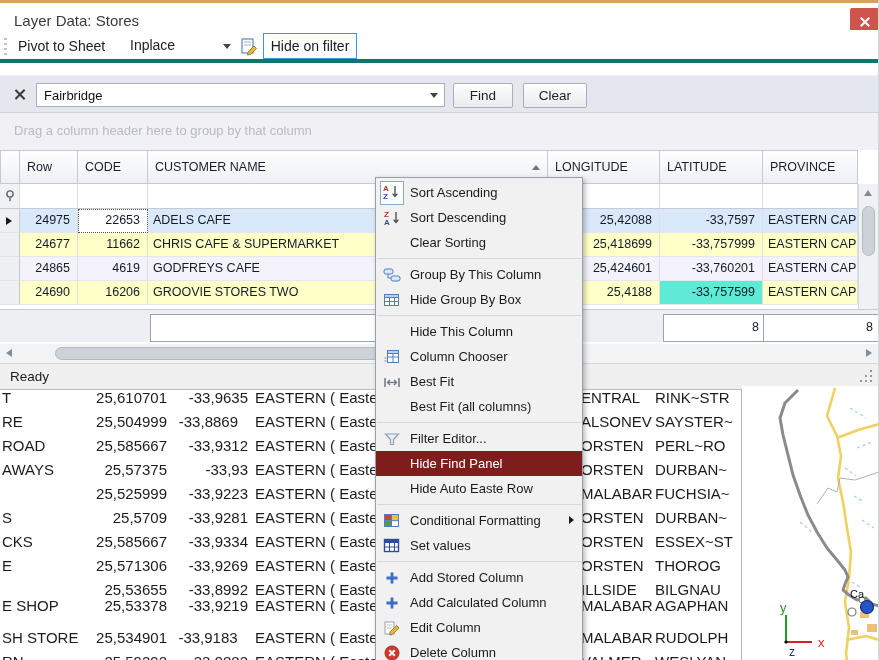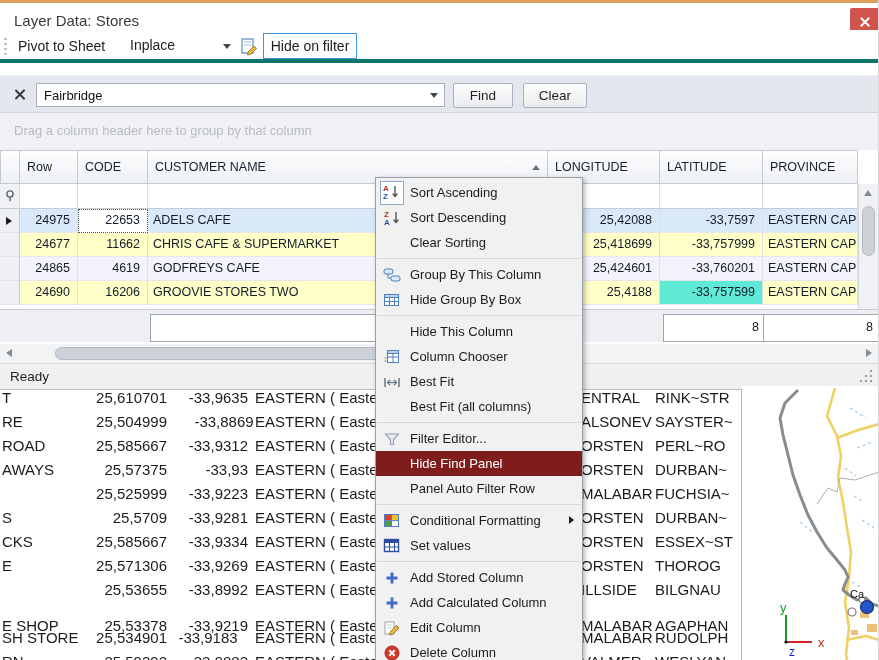--- a/index.html
+++ b/index.html
@@ -252,21 +252,21 @@
           <span class="bgc" style="left:2px;width:112px;text-align:left;">T</span>
           <span class="bgc" style="left:72px;width:95px;text-align:right;">25,610701</span>
           <span class="bgc" style="left:168px;width:80px;text-align:right;">-33,9635</span>
           <span class="bgc" style="left:255px;width:160px;text-align:left;">EASTERN ( Easte</span>
           <span class="bgc" style="left:581px;width:72px;text-align:left;">ENTRAL</span>
           <span class="bgc" style="left:655px;width:83px;text-align:left;">RINK~STR</span>
         </div>
         <div class="bgrow" style="top:20px;">
           <span class="bgc" style="left:2px;width:112px;text-align:left;">RE</span>
           <span class="bgc" style="left:72px;width:95px;text-align:right;">25,504999</span>
-          <span class="bgc" style="left:184px;width:80px;text-align:center;">-33,8869</span>
+          <span class="bgc" style="left:158px;width:80px;text-align:right;">-33,8869</span>
           <span class="bgc" style="left:255px;width:160px;text-align:left;">EASTERN ( Easte</span>
           <span class="bgc" style="left:581px;width:72px;text-align:left;">ALSONEV</span>
           <span class="bgc" style="left:655px;width:83px;text-align:left;">SAYSTER~</span>
         </div>
         <div class="bgrow" style="top:44px;">
           <span class="bgc" style="left:2px;width:112px;text-align:left;">ROAD</span>
           <span class="bgc" style="left:72px;width:95px;text-align:right;">25,585667</span>
           <span class="bgc" style="left:168px;width:80px;text-align:right;">-33,9312</span>
           <span class="bgc" style="left:255px;width:160px;text-align:left;">EASTERN ( Easte</span>
           <span class="bgc" style="left:581px;width:72px;text-align:left;">ORSTEN</span>
@@ -313,21 +313,21 @@
           <span class="bgc" style="left:655px;width:83px;text-align:left;">THOROG</span>
         </div>
         <div class="bgrow" style="top:188px;">
           <span class="bgc" style="left:2px;width:112px;text-align:left;"></span>
           <span class="bgc" style="left:72px;width:95px;text-align:right;">25,53655</span>
           <span class="bgc" style="left:168px;width:80px;text-align:right;">-33,8992</span>
           <span class="bgc" style="left:255px;width:160px;text-align:left;">EASTERN ( Easte</span>
           <span class="bgc" style="left:581px;width:72px;text-align:left;">ILLSIDE</span>
           <span class="bgc" style="left:655px;width:83px;text-align:left;">BILGNAU</span>
         </div>
-        <div class="bgrow" style="top:224px;">
+        <div class="bgrow" style="top:204px;">
           <span class="bgc" style="left:2px;width:112px;text-align:left;">E SHOP</span>
           <span class="bgc" style="left:72px;width:95px;text-align:right;">25,53378</span>
           <span class="bgc" style="left:168px;width:80px;text-align:right;">-33,9219</span>
           <span class="bgc" style="left:255px;width:160px;text-align:left;">EASTERN ( Easte</span>
           <span class="bgc" style="left:581px;width:72px;text-align:left;">MALABAR</span>
           <span class="bgc" style="left:655px;width:83px;text-align:left;">AGAPHAN</span>
         </div>
         <div class="bgrow" style="top:236px;">
           <span class="bgc" style="left:2px;width:112px;text-align:left;">SH STORE</span>
           <span class="bgc" style="left:72px;width:95px;text-align:right;">25,534901</span>
@@ -447,21 +447,21 @@
           </svg>
         </span>Best Fit</div>
       <div class="mi">Best Fit (all columns)</div>
       <div class="msep"></div>
       <div class="mi"><span class="ic">
           <svg width="18" height="18" viewBox="0 0 18 18">
             <path d="M2.5,4 L15.5,4 L10.5,9.5 L10.5,14.5 L7.5,14.5 L7.5,9.5 Z" fill="#e7edf4" stroke="#93a1b2" stroke-width="1.2"></path>
           </svg>
         </span>Filter Editor...</div>
       <div class="mi hl">Hide Find Panel</div>
-      <div class="mi">Panel Auto Filter Row</div>
+      <div class="mi">Hide Auto Easte Row</div>
       <div class="msep"></div>
       <div class="mi"><span class="ic">
           <svg width="18" height="18" viewBox="0 0 18 18">
             <rect x="1.5" y="2.5" width="14" height="12" fill="#fff" stroke="#4f7ec2"></rect>
             <rect x="2" y="3" width="6.5" height="5.5" fill="#d0432f"></rect>
             <rect x="9" y="3" width="6" height="5.5" fill="#ecc32f"></rect>
             <rect x="2" y="9" width="6.5" height="5" fill="#4f9e45"></rect>
             <line x1="8.5" y1="2.5" x2="8.5" y2="14.5" stroke="#4f7ec2"></line>
             <line x1="1.5" y1="8.7" x2="15.5" y2="8.7" stroke="#4f7ec2"></line>
           </svg>

